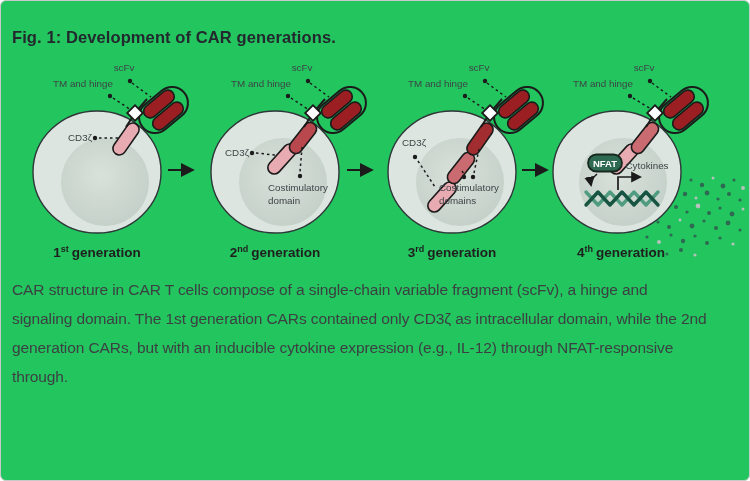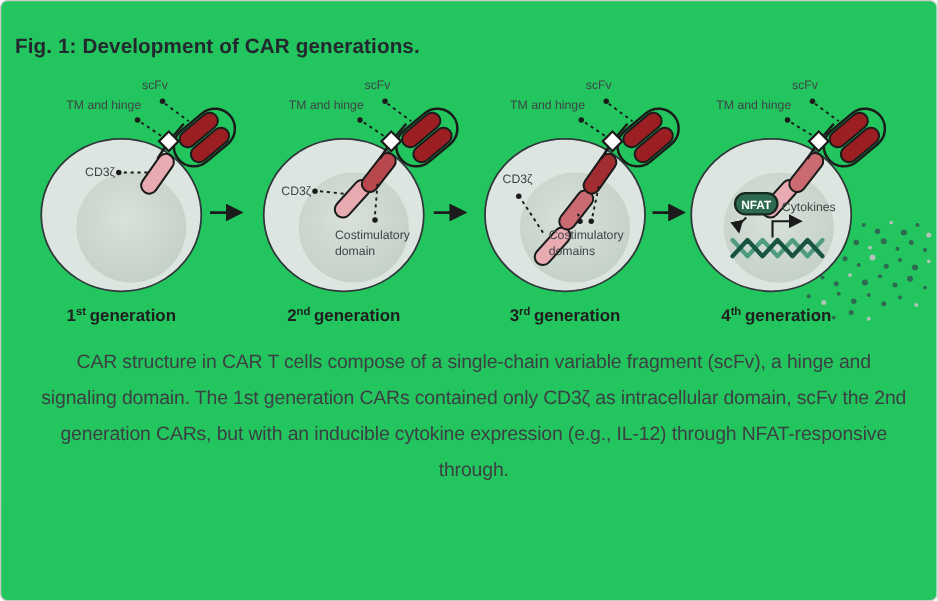--- a/index.html
+++ b/index.html
@@ -10,21 +10,21 @@
   }
   .fig-title{
     position:absolute;left:11px;top:27px;
     font-size:16.5px;font-weight:700;color:#23282e;letter-spacing:0.1px;
   }
   .diagram-svg{position:absolute;left:0;top:0;}
   .caption{
     position:absolute;left:11px;top:274px;width:734px;
     font-size:15.5px;color:#3c4043;letter-spacing:-0.1px;
   }
-  .cap-line{line-height:29px;white-space:nowrap;text-align:center;}
+  .cap-line{line-height:29px;white-space:nowrap;}
   svg text{font-family:"Liberation Sans",sans-serif;}
   .lbl{font-size:9.8px;fill:#3f4347;}
   .gen-lbl{font-size:13.5px;font-weight:700;fill:#1f1f1f;}
   .leader{stroke:#1b1b1b;stroke-width:1.5;stroke-dasharray:2.5 3;fill:none;}
   .ldot{fill:#1b1b1b;}
 </style>
 </head>
 <body>
 
 <div class="frame">
@@ -207,18 +207,18 @@
       </g>
 
       <text class="gen-lbl" x="620" y="256" text-anchor="middle">
         <tspan>4</tspan><tspan dy="-5" font-size="9">th</tspan><tspan dy="5" dx="3">generation</tspan>
       </text>
     </g>
   </svg>
 
   <div class="caption">
     <div class="cap-line">CAR structure in CAR T cells compose of a single-chain variable fragment (scFv), a hinge and</div>
-    <div class="cap-line">signaling domain. The 1st generation CARs contained only CD3ζ as intracellular domain, scFv the 2nd</div>
+    <div class="cap-line">signaling domain. The 1st generation CARs contained only CD3ζ as intracellular domain, while the 2nd</div>
     <div class="cap-line">generation CARs, but with an inducible cytokine expression (e.g., IL-12) through NFAT-responsive</div>
     <div class="cap-line">through.</div>
   </div>
 
 </div>
 
 </body></html>

